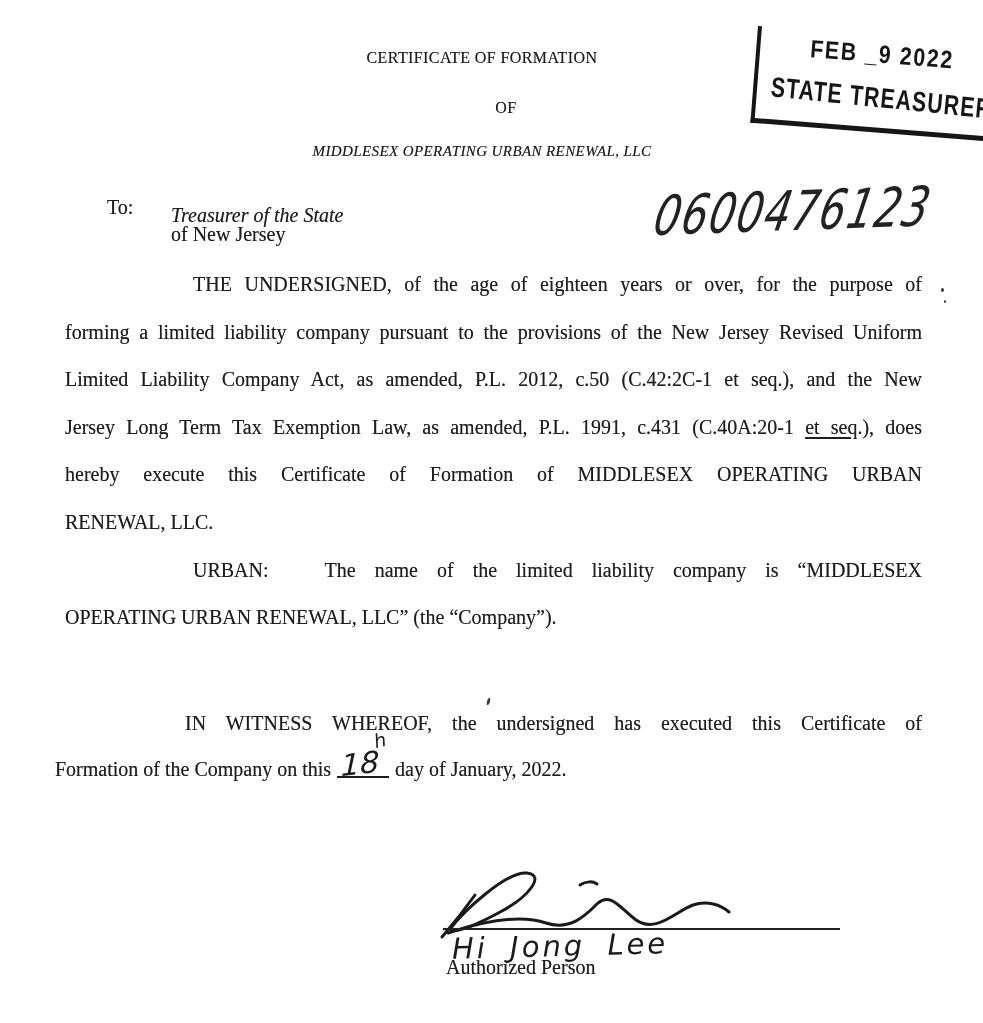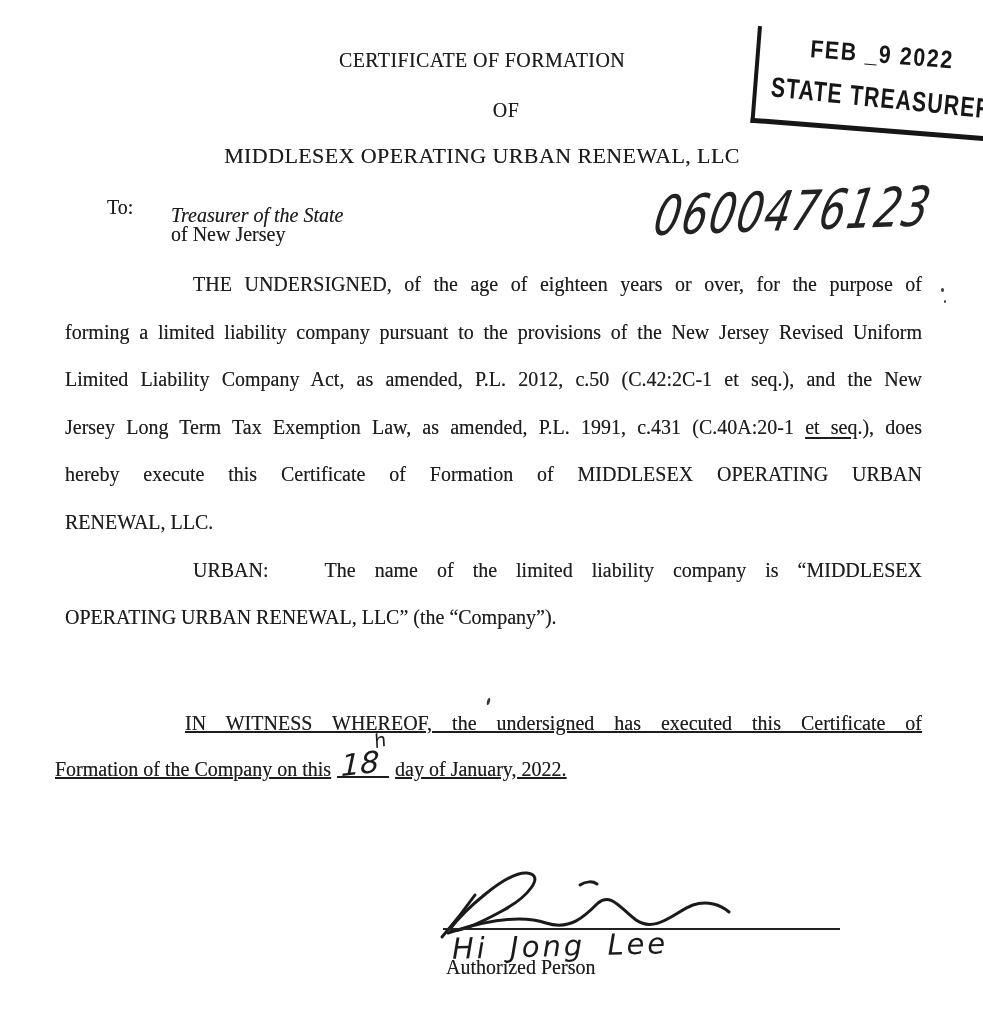--- a/index.html
+++ b/index.html
@@ -2,24 +2,24 @@
 <html><head>
 <meta charset="utf-8">
 <style>
   html,body{margin:0;padding:0;background:#ffffff;}
   .page{
     position:relative;width:983px;height:1023px;background:#ffffff;overflow:hidden;
     font-family:"Liberation Serif", serif;color:#1d1d1d;
     text-shadow:0 0 .4px rgba(20,20,20,.55);
   }
   
-  .title{position:absolute;left:0;width:964px;text-align:center;font-size:20px;letter-spacing:.4px;white-space:nowrap;}
+  .title{position:absolute;left:0;width:964px;text-align:center;font-size:16px;letter-spacing:.4px;white-space:nowrap;}
   .t1{top:49px;}
   .t2{top:99px;margin-left:24px;}
-  .t3{top:143px;font-size:22px;}
+  .t3{top:143px;font-size:15px;font-style:italic;}
   
   .addr{position:absolute;font-size:20px;white-space:nowrap;margin-left:43px;}
   .addr-label{left:64px;top:196px;}
   .addr-1{left:128px;top:204px;font-style:italic;}
   .addr-2{left:128px;top:223px;}
   
   .stamp{
     position:absolute;left:758px;top:26px;width:310px;height:92px;
     transform:rotate(4.5deg);transform-origin:0 0;
     border-left:4px solid #161616;border-bottom:5px solid #161616;
@@ -32,21 +32,21 @@
     transform:scaleX(.76) rotate(1deg);transform-origin:0 0;}
   
   .filing{
     position:absolute;left:655px;top:186px;font-size:55px;line-height:1.1;
     font-family:"DejaVu Sans", sans-serif;font-style:italic;letter-spacing:2px;color:#222;
     transform:skewX(-12deg) scaleX(.74) rotate(-1.5deg);transform-origin:0 50%;
     white-space:nowrap;text-shadow:none;
   }
   
   .flow{position:absolute;left:65px;top:261px;width:857px;font-size:20px;line-height:47.6px;}
-  .flow2{position:absolute;left:55px;top:700px;width:867px;font-size:20px;line-height:46px;text-decoration:underline;}
+  .flow2{position:absolute;left:55px;top:700px;width:867px;font-size:20px;line-height:46px;}
   .jl{text-align:justify;text-align-last:justify;min-height:47.6px;}
   .flow2 .jl{min-height:46px;}
   .nj{text-align:left;text-align-last:left;}
   .ind{padding-left:128px;}
   .ind2{padding-left:130px;}
   .useq{text-decoration:underline;text-underline-offset:3px;}
   .tabgap{display:inline-block;width:56px;}
   
   .day-blank{display:inline-block;position:relative;width:52px;height:20px;margin:0 6px;
     border-bottom:2.5px solid #1d1d1d;vertical-align:-2px;}

